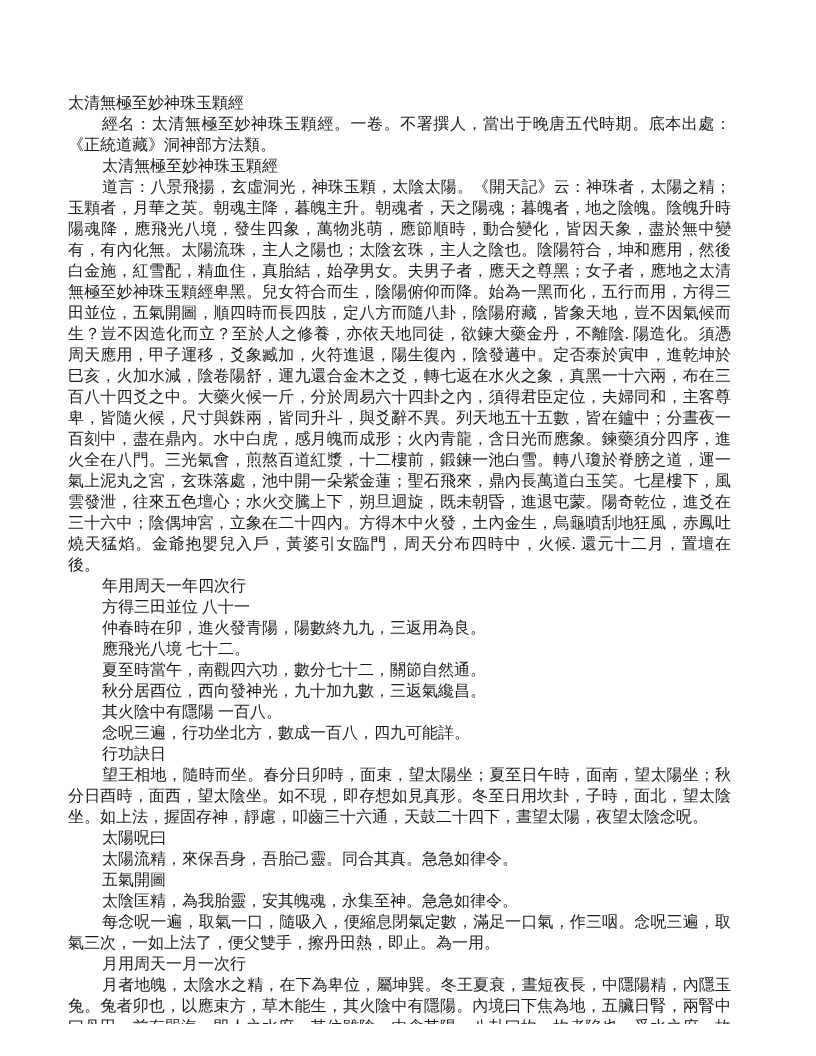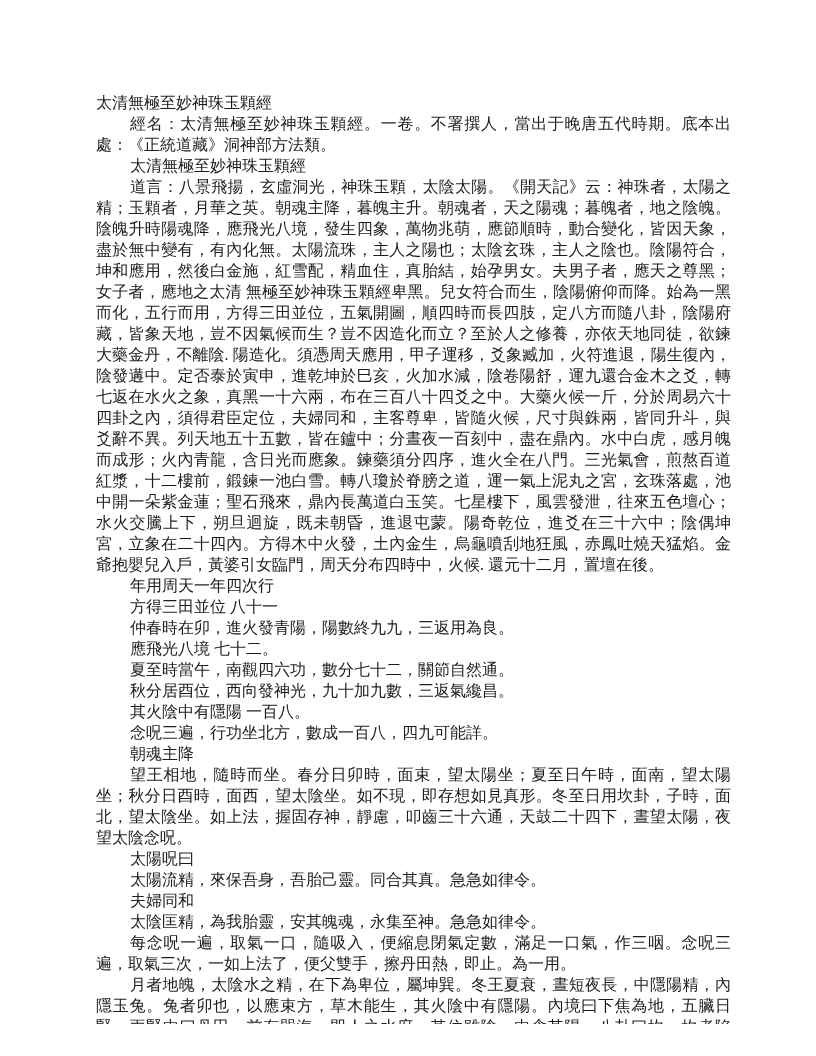--- a/index.html
+++ b/index.html
@@ -6,21 +6,21 @@
     margin: 0;
     padding: 0;
     background: #ffffff;
   }
   .page {
     position: relative;
     width: 816px;
     height: 1024px;
     background: #ffffff;
     box-sizing: border-box;
-    padding: 92px 85px 0 96px;
+    padding: 92px 85px 0 68px;
     overflow: hidden;
     font-family: "Liberation Serif", "DejaVu Serif", serif;
     font-size: 16px;
     line-height: 21px;
     color: #1c1c1c;
   }
   .page p {
     margin: 0;
     padding: 0;
     text-align: justify;
@@ -43,21 +43,22 @@
   <p class="indent">太清無極至妙神珠玉顆經</p>
   <p class="indent">道言：八景飛揚，玄虛洞光，神珠玉顆，太陰太陽。《開天記》云：神珠者，太陽之精；玉顆者，月華之英。朝魂主降，暮魄主升。朝魂者，天之陽魂；暮魄者，地之陰魄。陰魄升時陽魂降，應飛光八境，發生四象，萬物兆萌，應節順時，動合變化，皆因天象，盡於無中變有，有內化無。太陽流珠，主人之陽也；太陰玄珠，主人之陰也。陰陽符合，坤和應用，然後白金施，紅雪配，精血住，真胎結，始孕男女。夫男子者，應天之尊黑；女子者，應地之太清 無極至妙神珠玉顆經卑黑。兒女符合而生，陰陽俯仰而降。始為一黑而化，五行而用，方得三田並位，五氣開圖，順四時而長四肢，定八方而隨八卦，陰陽府藏，皆象天地，豈不因氣候而生？豈不因造化而立？至於人之修養，亦依天地同徒，欲鍊大藥金丹，不離陰. 陽造化。須憑周天應用，甲子運移，爻象臧加，火符進退，陽生復內，陰發遘中。定否泰於寅申，進乾坤於巳亥，火加水減，陰卷陽舒，運九還合金木之爻，轉七返在水火之象，真黑一十六兩，布在三百八十四爻之中。大藥火候一斤，分於周易六十四卦之內，須得君臣定位，夫婦同和，主客尊卑，皆隨火候，尺寸與銖兩，皆同升斗，與爻辭不異。列天地五十五數，皆在鑪中；分晝夜一百刻中，盡在鼎內。水中白虎，感月魄而成形；火內青龍，含日光而應象。鍊藥須分四序，進火全在八門。三光氣會，煎熬百道紅漿，十二樓前，鍛鍊一池白雪。轉八瓊於脊膀之道，運一氣上泥丸之宮，玄珠落處，池中開一朵紫金蓮；聖石飛來，鼎內長萬道白玉笑。七星樓下，風雲發泄，往來五色壇心；水火交騰上下，朔旦迴旋，既未朝昏，進退屯蒙。陽奇乾位，進爻在三十六中；陰偶坤宮，立象在二十四內。方得木中火發，土內金生，烏龜噴刮地狂風，赤鳳吐燒天猛焰。金爺抱嬰兒入戶，黃婆引女臨門，周天分布四時中，火候. 還元十二月，置壇在後。</p>
   <p class="indent">年用周天一年四次行</p>
   <p class="indent">方得三田並位 八十一</p>
   <p class="indent">仲春時在卯，進火發青陽，陽數終九九，三返用為良。</p>
   <p class="indent">應飛光八境 七十二。</p>
   <p class="indent">夏至時當午，南觀四六功，數分七十二，關節自然通。</p>
   <p class="indent">秋分居酉位，西向發神光，九十加九數，三返氣纔昌。</p>
   <p class="indent">其火陰中有隱陽 一百八。</p>
   <p class="indent">念呪三遍，行功坐北方，數成一百八，四九可能詳。</p>
-  <p class="indent">朝魂主降</p>
+  <p class="indent">行功訣日</p>
   <p class="indent">望王相地，隨時而坐。春分日卯時，面束，望太陽坐；夏至日午時，面南，望太陽坐；秋分日酉時，面西，望太陰坐。如不現，即存想如見真形。冬至日用坎卦，子時，面北，望太陰坐。如上法，握固存神，靜慮，叩齒三十六通，天鼓二十四下，晝望太陽，夜望太陰念呪。</p>
   <p class="indent">太陽呪曰</p>
   <p class="indent">太陽流精，來保吾身，吾胎己靈。同合其真。急急如律令。</p>
-  <p class="indent">夫婦同和</p>
+  <p class="indent">五氣開圖</p>
   <p class="indent">太陰匡精，為我胎靈，安其魄魂，永集至神。急急如律令。</p>
   <p class="indent">每念呪一遍，取氣一口，隨吸入，便縮息閉氣定數，滿足一口氣，作三咽。念呪三遍，取氣三次，一如上法了，便父雙手，擦丹田熱，即止。為一用。</p>
+  <p class="indent">月用周天一月一次行</p>
   <p class="indent">月者地魄，太陰水之精，在下為卑位，屬坤巽。冬王夏衰，晝短夜長，中隱陽精，內隱玉兔。兔者卯也，以應束方，草木能生，其火陰中有隱陽。內境曰下焦為地，五臟日腎，兩腎中曰丹田，前有巽海，即人之水府。其位雖陰，中含其陽。八卦曰坎，坎者陷也，受水之府，故江湖歸矣 1. 世俗之徒，不知陰陽正位，只以北方為坎，南方為離，此理皆非。坎者，南方坤巽之位也。坎中奇陽者，即南方午之火也。離者，北方乾艮之位也。離中偶陰者，即北方亥子</p>
 </div>
 
 </body></html>

